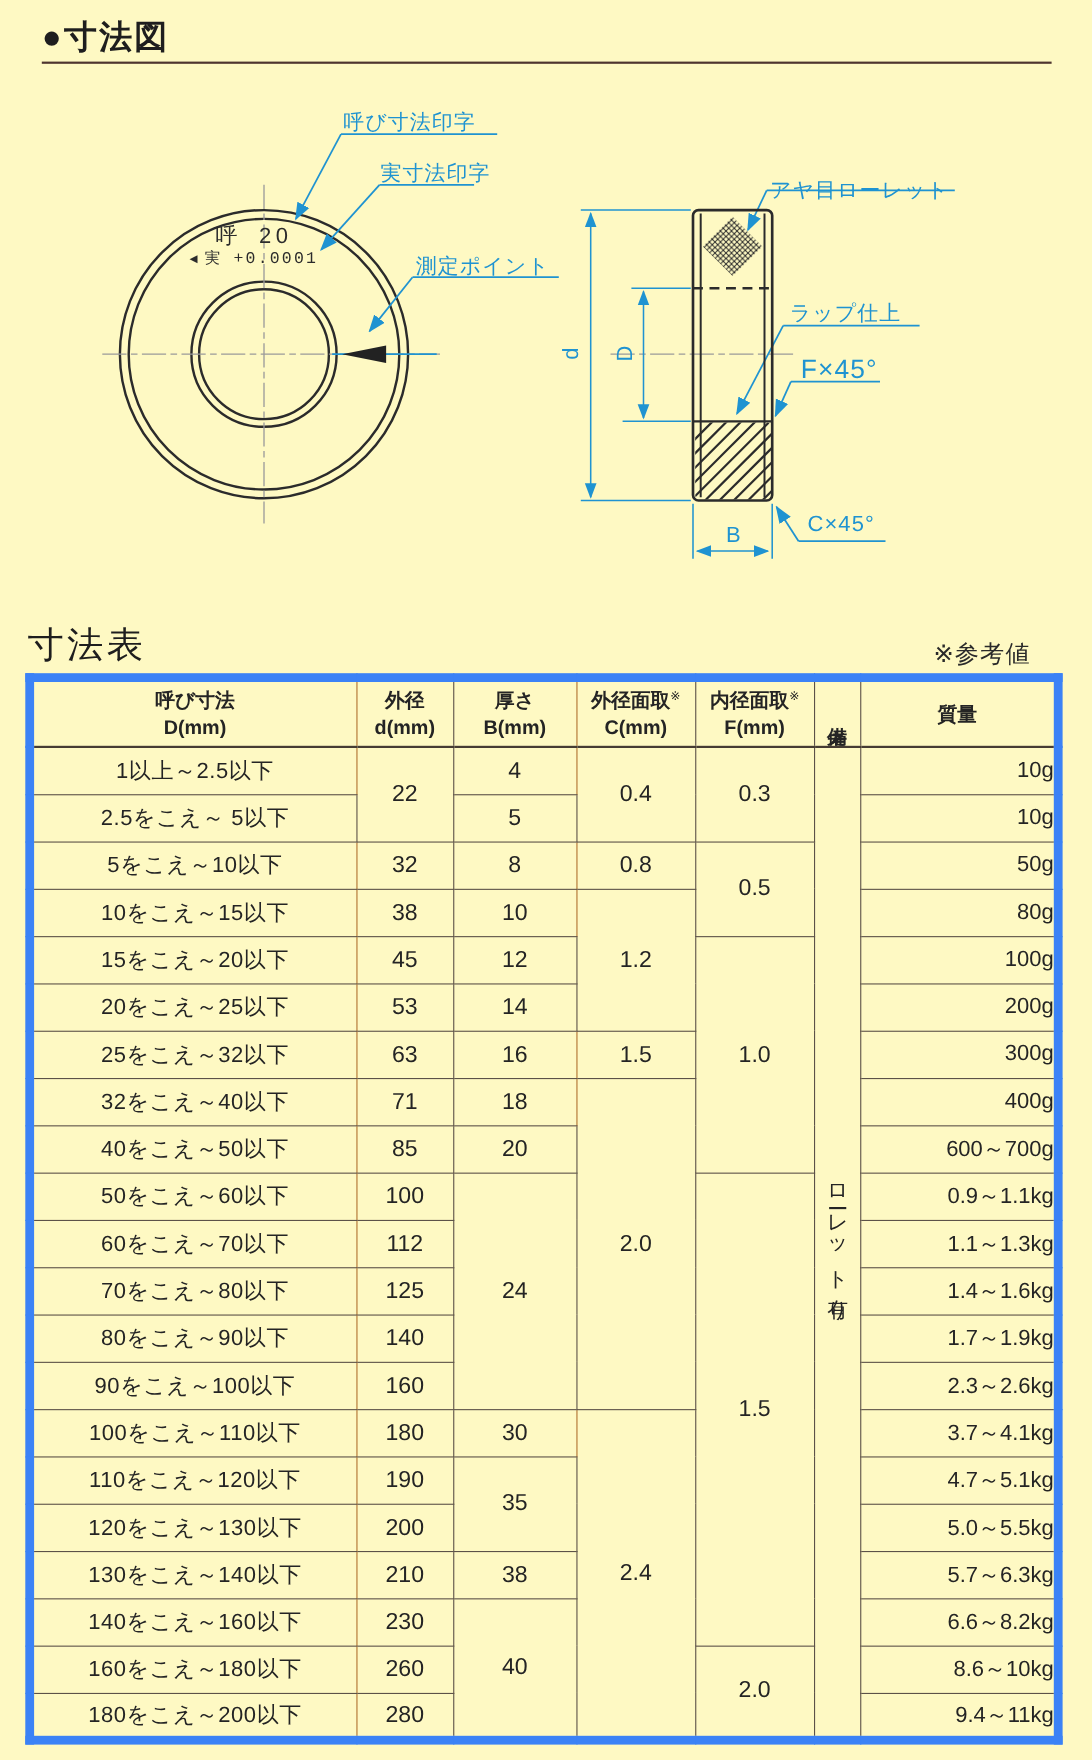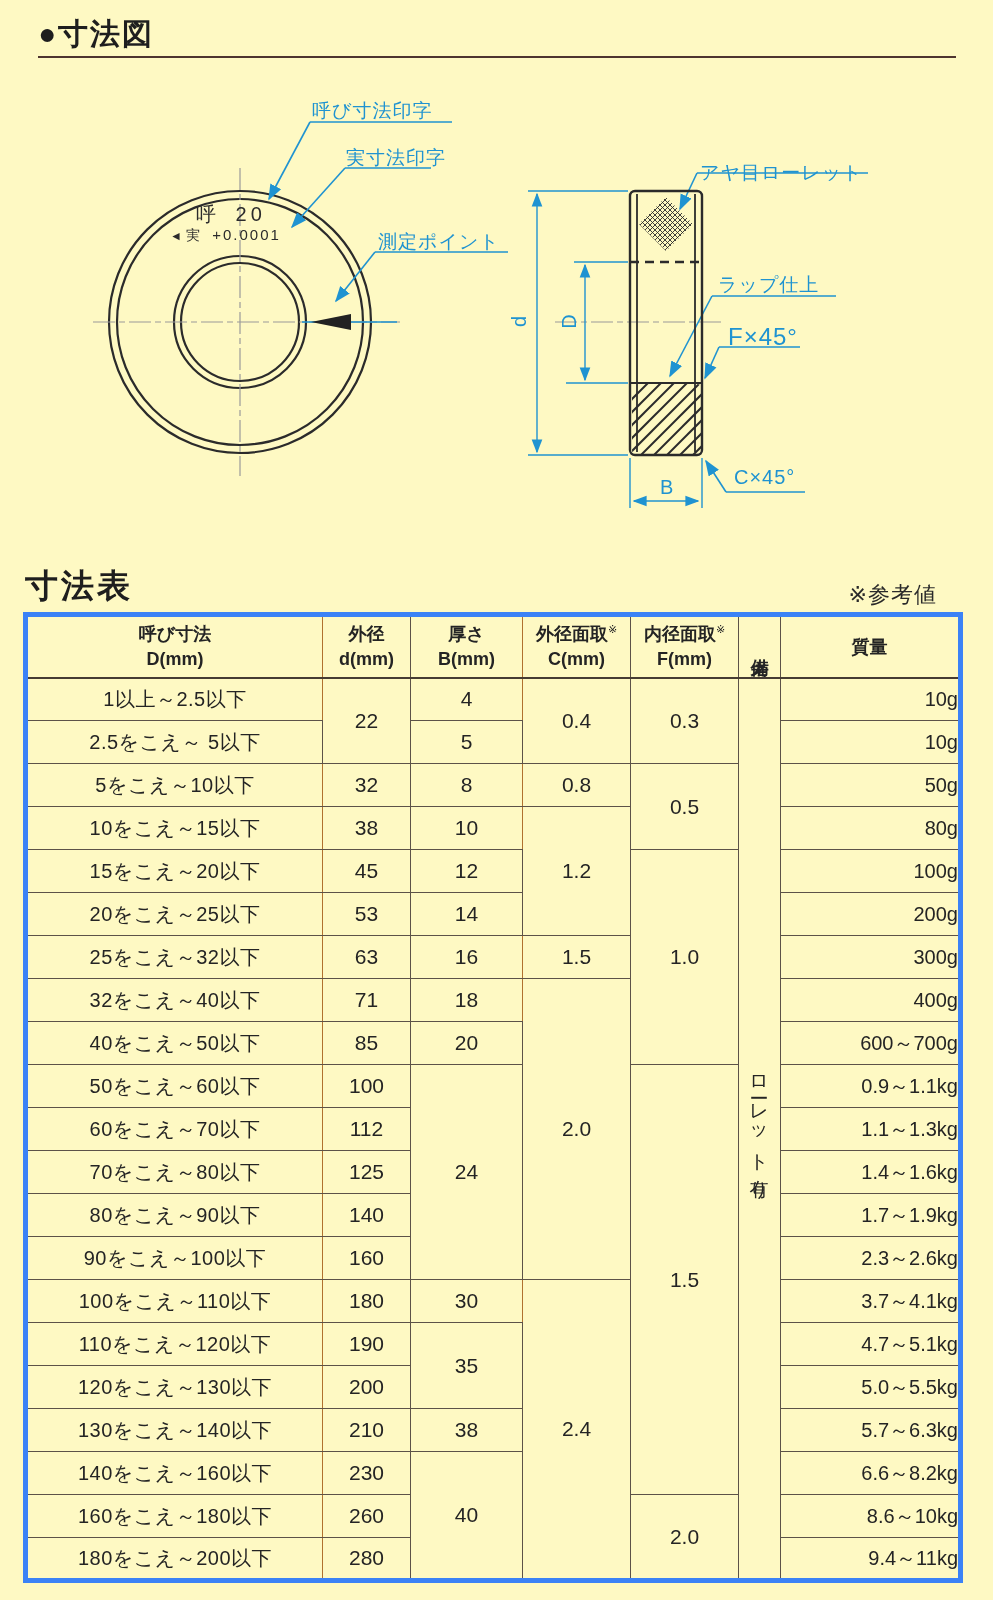--- a/index.html
+++ b/index.html
@@ -9,25 +9,25 @@
   .sec1-title{position:absolute;left:38px;top:14px;font-size:30px;font-weight:600;letter-spacing:2px;color:#1e1e1e;}
   .title-rule{position:absolute;left:38px;top:56px;width:918px;height:2px;background:#4e352f;}
   
   .drawing{position:absolute;left:0;top:0;width:993px;height:555px;}
   .drawing svg{position:absolute;left:0;top:0;}
   .blbl{position:absolute;color:#1f93d1;font-size:19px;white-space:nowrap;letter-spacing:1px;}
   .dimchar{position:absolute;color:#1f93d1;font-size:20px;}
   .rot{transform:rotate(-90deg);transform-origin:center center;}
   .stamp{position:absolute;color:#2b2b2b;white-space:nowrap;}
   
-  .sec2-title{position:absolute;left:25px;top:564px;font-size:33px;font-weight:700;letter-spacing:3px;color:#1e1e1e;}
+  .sec2-title{position:absolute;left:25px;top:564px;font-size:33px;font-weight:400;letter-spacing:3px;color:#1e1e1e;}
   .ref-note{position:absolute;right:56px;top:580px;font-size:22px;color:#2a2a2a;letter-spacing:1px;}
   
   table.dim{position:absolute;left:23px;top:612px;width:935px;border-collapse:collapse;table-layout:fixed;
-            border:5px solid #3b82f6;}
+            border:8px solid #3b82f6;}
   table.dim th,table.dim td{border:1px solid #5c5248;padding:0;overflow:hidden;}
   table.dim thead tr{height:63px;}
   table.dim tbody tr{height:43px;}
   table.dim th{font-size:18px;font-weight:700;line-height:1.35;border-bottom:2px solid #463c33;}
   table.dim th sup{font-size:11px;font-weight:400;}
   td.num{font-size:21px;text-align:center;}
   td.rng{font-size:20px;text-align:center;letter-spacing:0.5px;}
   td.mass{font-size:20px;text-align:right;padding-right:26px;}
   .orr{border-right-color:#b0712f !important;}
   td.remark{vertical-align:middle;}
@@ -125,21 +125,21 @@
       </g>
     </svg>
 
     <div class="stamp" style="left:196px;top:201px;font-size:20px;">
       <span>呼</span>
       <span style="margin-left:14px;letter-spacing:4px;">20</span>
     </div>
     <div class="stamp" style="left:170px;top:226px;font-size:15px;">
       <span style="font-size:12px;">◄</span>
       <span style="font-size:14px;">実</span>
-      <span style="margin-left:8px;letter-spacing:2px;">+0.0001</span>
+      <span style="margin-left:8px;letter-spacing:2px;font-family:Liberation Mono, monospace;">+0.0001</span>
     </div>
 
     <span class="blbl" style="left:312px;top:98px;">呼び寸法印字</span>
     <span class="blbl" style="left:346px;top:145px;">実寸法印字</span>
     <span class="blbl" style="left:378px;top:229px;">測定ポイント</span>
     <span class="blbl" style="left:700px;top:160px;">アヤ目ローレット</span>
     <span class="blbl" style="left:718px;top:272px;">ラップ仕上</span>
     <span class="blbl" style="left:728px;top:323px;font-size:24px;">F×45°</span>
     <span class="blbl" style="left:734px;top:466px;font-size:20px;">C×45°</span>
     <span class="dimchar" style="left:660px;top:476px;">B</span>

